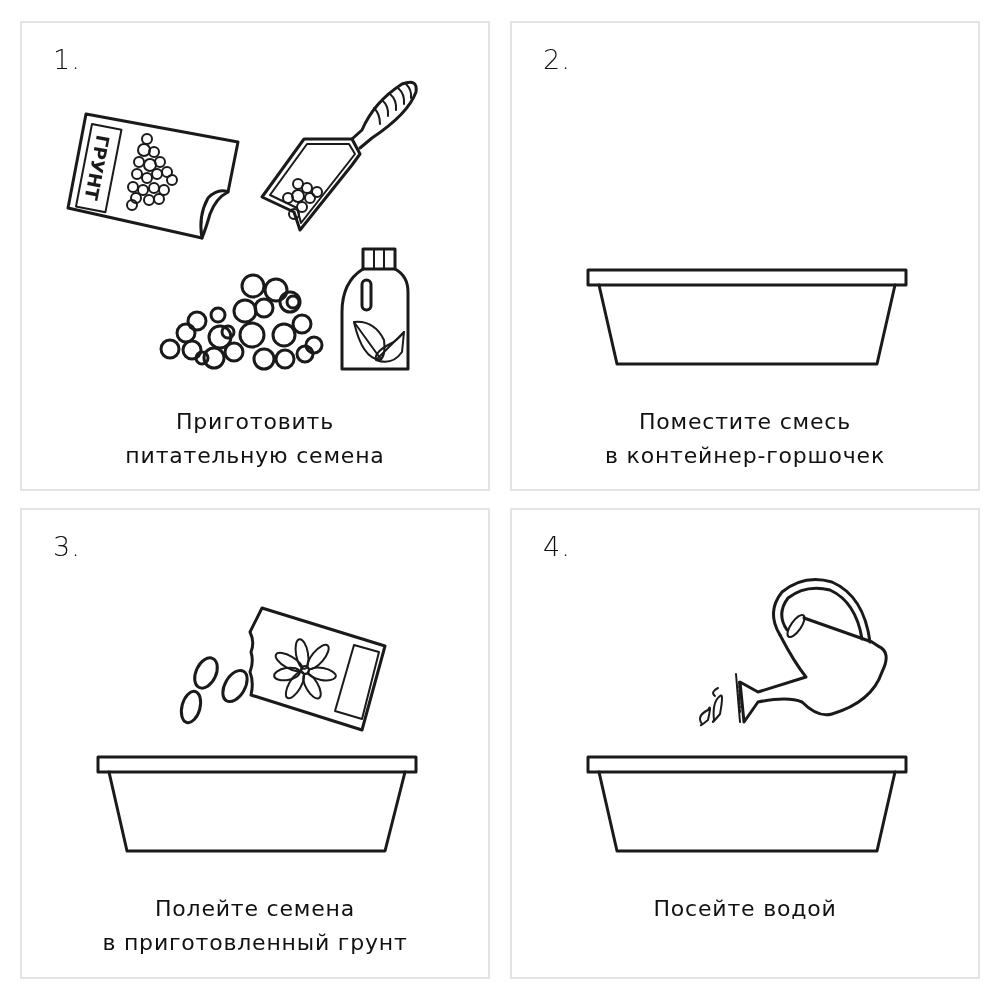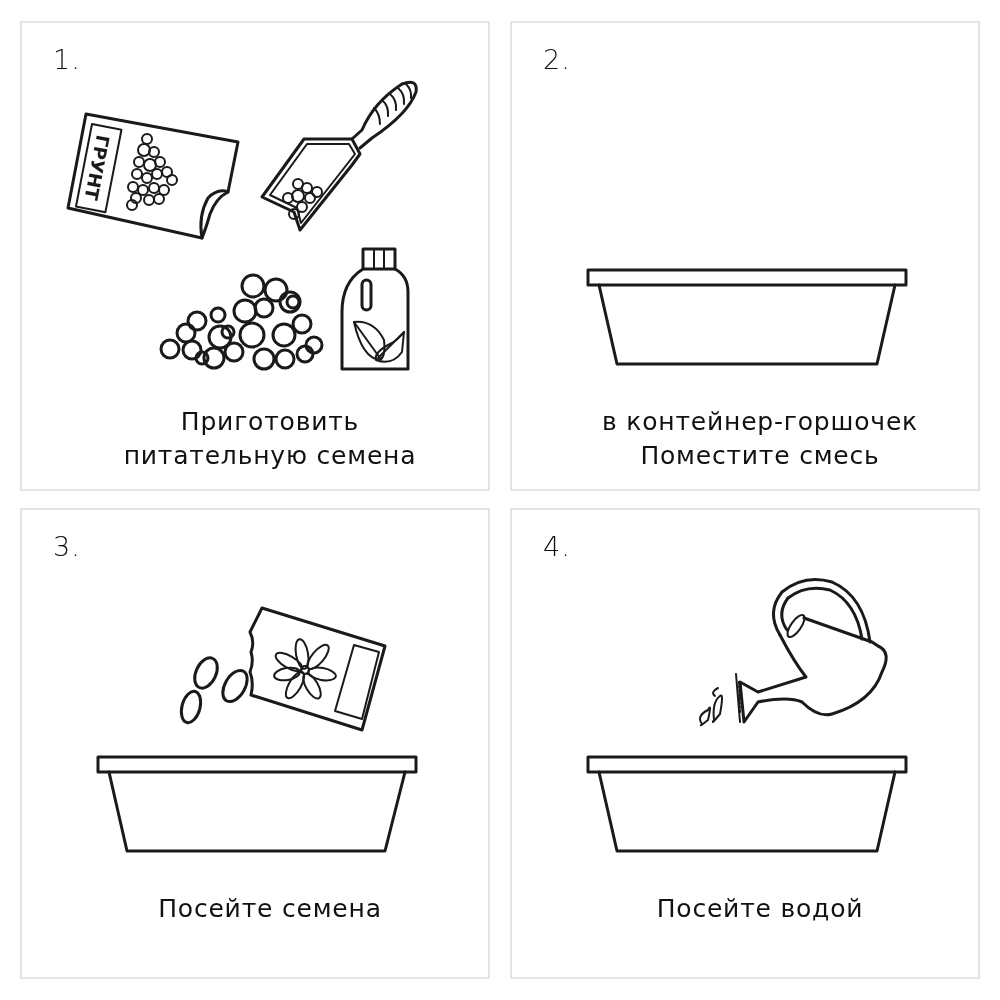--- a/index.html
+++ b/index.html
@@ -4,21 +4,21 @@
 <style>
   html, body { margin: 0; padding: 0; background: #ffffff; }
   body { width: 1000px; height: 1000px; position: relative; overflow: hidden;
          font-family: "DejaVu Sans", sans-serif; color: #111111; }
   .panel { position: absolute; box-sizing: border-box; border: 2px solid #e4e4e4; background: #ffffff; }
   #p1 { left: 20px; top: 21px; width: 470px; height: 470px; }
   #p2 { left: 510px; top: 21px; width: 470px; height: 470px; }
   #p3 { left: 20px; top: 508px; width: 470px; height: 471px; }
   #p4 { left: 510px; top: 508px; width: 470px; height: 471px; }
   .num { position: absolute; left: 31px; top: 21px; font-size: 27px; font-weight: 300; letter-spacing: 1px; }
-  .caption { position: absolute; left: 15px; width: 100%; text-align: center; font-size: 25px;
+  .caption { position: absolute; left: 0; width: 100%; text-align: center; font-size: 22px;
              line-height: 34px; letter-spacing: 0.8px; }
   .caption span { display: block; }
   .art { position: absolute; left: 0; top: 0; }
   svg .s { fill: none; stroke: #1a1a1a; stroke-width: 3; stroke-linejoin: round; stroke-linecap: round; }
   svg .t { fill: none; stroke: #1a1a1a; stroke-width: 2; stroke-linejoin: round; stroke-linecap: round; }
 </style>
 </head>
 <body>
 
 <div class="panel" id="p1">
@@ -122,22 +122,22 @@
 
 <div class="panel" id="p2">
   <svg class="art" width="466" height="466" viewBox="510 21 466 466">
     <g>
       <rect class="s" x="586" y="268" width="318" height="15"></rect>
       <path class="s" d="M597 283 L615 362 L875 362 L893 283"></path>
     </g>
   </svg>
   <div class="num">2.</div>
   <div class="caption" style="top:382px">
+    <span>Поместите смесь</span>
     <span>в контейнер-горшочек</span>
-    <span>Поместите смесь</span>
   </div>
 </div>
 
 <div class="panel" id="p3">
   <svg class="art" width="466" height="467" viewBox="20 508 466 467">
     <g class="s">
       <ellipse cx="204" cy="671" rx="10" ry="16" transform="rotate(25 204 671)"></ellipse>
       <ellipse cx="189" cy="705" rx="9" ry="16" transform="rotate(15 189 705)"></ellipse>
       <ellipse cx="233" cy="684" rx="10" ry="17" transform="rotate(30 233 684)"></ellipse>
     </g>
@@ -155,21 +155,22 @@
         <circle cx="303" cy="668" r="4"></circle>
       </g>
     </g>
     <g>
       <rect class="s" x="96" y="755" width="318" height="15"></rect>
       <path class="s" d="M107 770 L125 849 L383 849 L403 770"></path>
     </g>
   </svg>
   <div class="num">3.</div>
   <div class="caption" style="top:382px">
-    <span>Посейте семена</span>
+    <span>Полейте семена</span>
+    <span>в приготовленный грунт</span>
   </div>
 </div>
 
 <div class="panel" id="p4">
   <svg class="art" width="466" height="467" viewBox="510 508 466 467">
     <g>
       <path class="s" d="M778 633 Q764 610 780 590 Q802 572 830 580 Q862 594 868 640"></path>
       <path class="s" d="M785 628 Q774 612 786 596 Q804 582 828 588 Q854 600 860 637"></path>
       <path class="s" d="M778 633 Q792 660 804 675 L756 690 L738 680 L742 720 L756 700 Q786 694 800 700 Q816 716 830 712 Q870 700 880 670 Q890 650 876 644 L870 640 L802 616"></path>
       <ellipse class="t" cx="794" cy="624" rx="5" ry="13" transform="rotate(35 794 624)"></ellipse>

